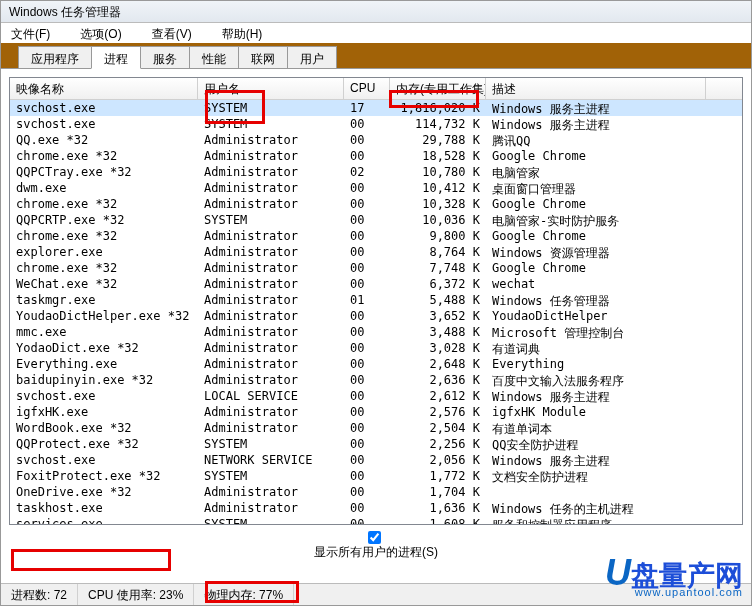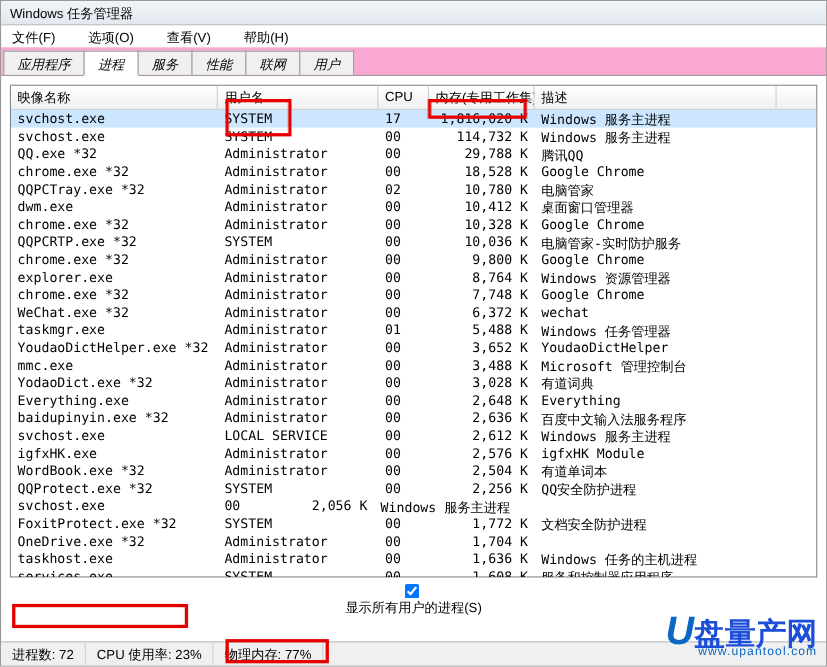--- a/index.html
+++ b/index.html
@@ -1,20 +1,20 @@
 <!DOCTYPE html>
 <html><head>
 <meta charset="utf-8">
 <style>
 * { box-sizing: border-box; margin: 0; padding: 0; }
 body { font-family: "Microsoft YaHei", Tahoma, sans-serif; font-size: 12px; background: #fff; width: 752px; height: 606px; position: relative; overflow: hidden; border: 1px solid #999; }
 .titlebar { background: linear-gradient(#f0f4f8,#e2e8ef); height: 22px; padding: 3px 8px; border-bottom: 1px solid #bbb; }
 .menubar { height: 20px; padding: 2px 4px; display: flex; gap: 18px; }
 .menubar span { padding: 1px 6px; cursor: default; }
-.tabbar { height: 26px; border-bottom: 1px solid #999; display: flex; padding-left: 2px; background: #f9a8d4; font-style: italic; }
+.tabbar { height: 26px; border-bottom: 1px solid #999; display: flex; padding-left: 17px; background: #a16207; }
 .tab { padding: 4px 12px; border: 1px solid #999; border-bottom: none; margin-top: 3px; margin-right: -1px; background: #f0f0f0; font-size: 12px; }
 .tab.active { background: #fff; position: relative; z-index: 2; border-bottom: 1px solid #fff; margin-bottom: -1px; }
 .content { padding: 8px; height: 486px; }
 .listview { border: 1px solid #828790; height: 448px; overflow: hidden; position: relative; }
 .lv-header { display: flex; border-bottom: 1px solid #d0d0d0; background: linear-gradient(#fff,#f0f0f0); height: 22px; }
 .lv-header .col { border-right: 1px solid #d0d0d0; padding: 3px 6px; font-size: 12px; overflow: hidden; white-space: nowrap; }
 .lv-body { height: 424px; overflow-y: scroll; }
 .row { display: flex; height: 16px; font-size: 12px; font-family: "SimSun", monospace; }
 .row.selected { background: #cde6ff; }
 .row .cell { padding: 1px 6px; overflow: hidden; white-space: nowrap; text-overflow: clip; }
@@ -215,20 +215,21 @@
         </div>
         <div class="row">
           <div class="cell c0">QQProtect.exe *32</div>
           <div class="cell c1">SYSTEM</div>
           <div class="cell c2">00</div>
           <div class="cell c3">2,256 K</div>
           <div class="cell c4">QQ安全防护进程</div>
         </div>
         <div class="row">
           <div class="cell c0">svchost.exe</div>
+          <div class="cell c1">NETWORK SERVICE</div>
           <div class="cell c2">00</div>
           <div class="cell c3">2,056 K</div>
           <div class="cell c4">Windows 服务主进程</div>
         </div>
         <div class="row">
           <div class="cell c0">FoxitProtect.exe *32</div>
           <div class="cell c1">SYSTEM</div>
           <div class="cell c2">00</div>
           <div class="cell c3">1,772 K</div>
           <div class="cell c4">文档安全防护进程</div>

